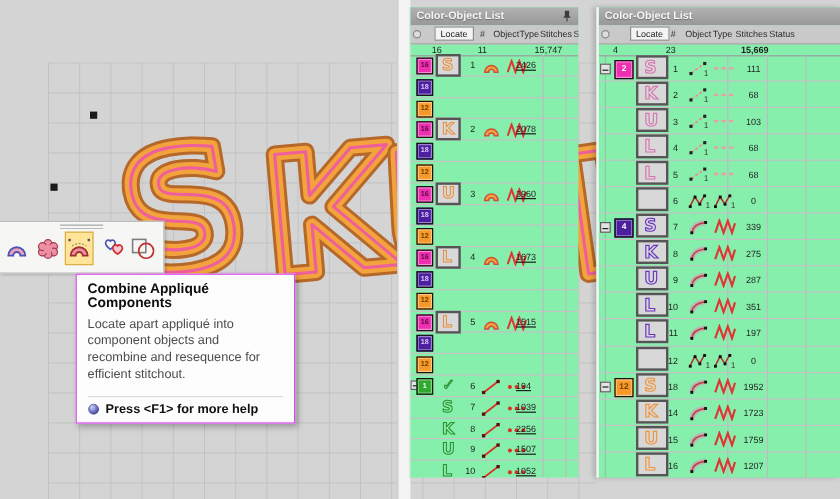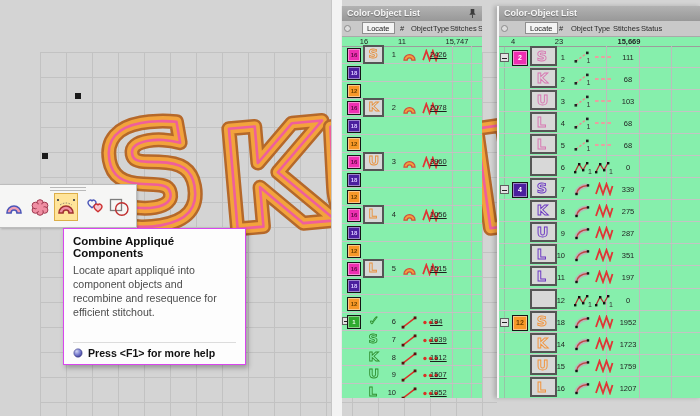--- a/index.html
+++ b/index.html
@@ -24,21 +24,21 @@
     background:repeating-linear-gradient(#b9b9b9 0 1px,transparent 1px 3px);}
   .tbtn{position:absolute;top:8px;width:24px;height:28px;background:transparent;border:1px solid transparent;
     padding:1px;margin:0;cursor:pointer;}
   .tbtn svg{width:20px;height:18px;display:block;margin:auto;}
   .tbtn.active{background:#ffe49a;border:1px solid #dcae48;}
   
   .tooltip{position:absolute;left:63px;top:228px;width:183px;background:#fdfdfd;border:1px solid #d946ef;
     box-shadow:2px 3px 5px rgba(0,0,0,.28);z-index:6;padding:6px 9px 5px 9px;box-sizing:border-box;}
   .tt-title{font-size:11.5px;font-weight:bold;color:#0d0d0d;margin-bottom:5px;}
   .tt-body{font-size:10.6px;color:#4c4c4c;line-height:1.32;width:158px;}
-  .tt-footer{border-top:1px solid #dcdcdc;margin-top:22px;padding-top:4px;font-size:10.6px;font-weight:bold;color:#111;
+  .tt-footer{border-top:1px solid #dcdcdc;margin-top:10px;padding-top:4px;font-size:10.6px;font-weight:bold;color:#111;
     display:flex;align-items:center;gap:5px;}
   .help-sphere{width:10px;height:10px;flex:0 0 auto;}
   
   .panel{position:absolute;top:6px;height:392px;background:#86efac;z-index:4;overflow:hidden;}
   .p-title{position:absolute;left:0;right:0;top:0;height:15px;background:linear-gradient(#b2b2b2,#989898);
     color:#f6f6f6;font-size:9px;font-weight:bold;line-height:15px;padding-left:5px;
     text-shadow:0 1px 1px rgba(0,0,0,.35);cursor:move;}
   .pin{position:absolute;top:2px;width:9px;height:11px;}
   .p-head{position:absolute;left:0;right:0;top:15px;height:15px;background:#c9c9c9;border-bottom:1px solid #a9a9a9;
     font-size:7.5px;color:#2b2b2b;}
@@ -323,21 +323,21 @@
     <svg class="thumb" viewBox="0 0 24 18">
       <text x="5" y="14" stroke="#e8913c">L</text>
     </svg>
     <span class="cell n">4</span>
     <svg class="cell objicon" viewBox="0 0 20 14">
             <use href="#ic-applique"></use>
           </svg>
     <svg class="cell typeicon" viewBox="0 0 20 14">
             <use href="#ic-zig"></use>
           </svg>
-    <span class="cell st">1056</span>
+    <span class="cell st">1673</span>
   </div>
         <div class="p1row">
 
     <span class="chip" style="background: rgb(75, 31, 158); color: rgb(217, 200, 255);">18</span>
 
   </div>
         <div class="p1row">
 
     <span class="chip" style="background: rgb(247, 152, 40); color: rgb(110, 66, 0);">12</span>
 
@@ -403,21 +403,21 @@
     <svg class="thumb" viewBox="0 0 24 18">
       <text x="5" y="14" stroke="#2f8f2f">K</text>
     </svg>
     <span class="cell n">8</span>
     <svg class="cell objicon" viewBox="0 0 20 14">
             <use href="#ic-run"></use>
           </svg>
     <svg class="cell typeicon" viewBox="0 0 20 14">
             <use href="#ic-dots"></use>
           </svg>
-    <span class="cell st">1512</span>
+    <span class="cell st">2256</span>
   </div>
         <div class="p1row">
 
     <svg class="thumb" viewBox="0 0 24 18">
       <text x="5" y="14" stroke="#2f8f2f">U</text>
     </svg>
     <span class="cell n">9</span>
     <svg class="cell objicon" viewBox="0 0 20 14">
             <use href="#ic-run"></use>
           </svg>

